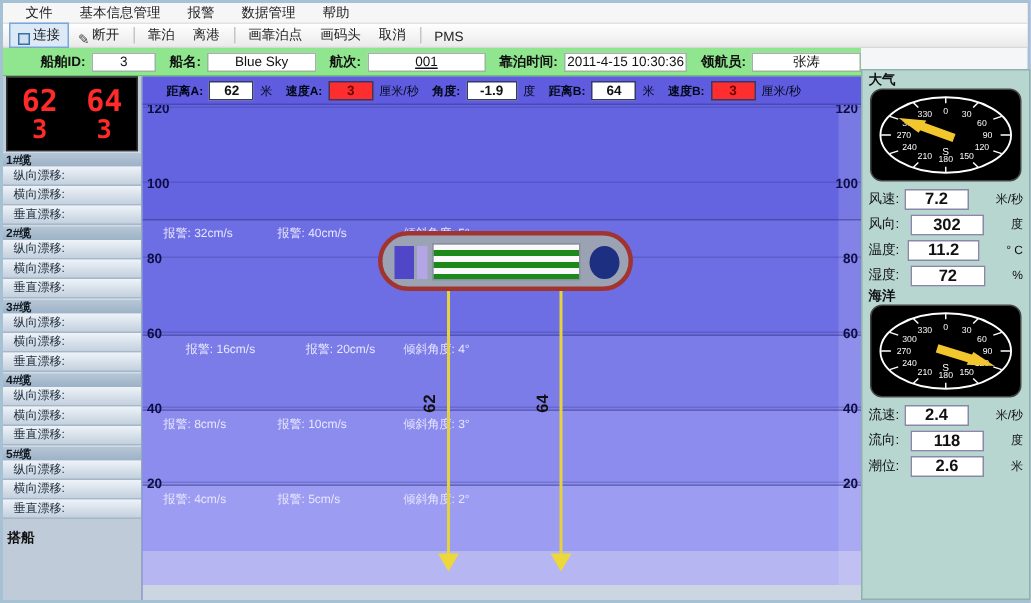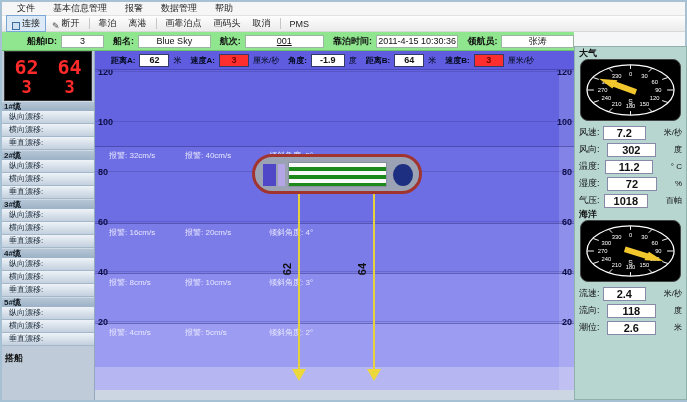--- a/index.html
+++ b/index.html
@@ -201,21 +201,21 @@
       <span class="ruler-num" style="left: 3px; top: 216px;">40</span>
       <span class="ruler-num" style="right: 2px; top: 216px;">40</span>
       <div class="rmark" style="top: 270px;"></div>
       <span class="ruler-num" style="left: 3px; top: 266px;">20</span>
       <span class="ruler-num" style="right: 2px; top: 266px;">20</span>
       <div class="alarm" style="top: 95px;">
         <span class="a1">报警: 32cm/s</span>
         <span class="a2">报警: 40cm/s</span>
         <span class="a3">倾斜角度: 5°</span>
       </div>
-      <div class="alarm" style="top: 172px;">
+      <div class="alarm" style="top: 172px; text-align: center;">
         <span class="a1">报警: 16cm/s</span>
         <span class="a2">报警: 20cm/s</span>
         <span class="a3">倾斜角度: 4°</span>
       </div>
       <div class="alarm" style="top: 222px;">
         <span class="a1">报警: 8cm/s</span>
         <span class="a2">报警: 10cm/s</span>
         <span class="a3">倾斜角度: 3°</span>
       </div>
       <div class="alarm" style="top: 272px;">
@@ -277,25 +277,20 @@
         <div class="prow">
           <span class="prow-label">温度:</span>
           <span class="prow-value">11.2</span>
           <span class="prow-unit">° C</span>
         </div>
         <div class="prow">
           <span class="prow-label">湿度:</span>
           <span class="prow-value">72</span>
           <span class="prow-unit">%</span>
         </div>
-        <div class="prow">
-          <span class="prow-label">气压:</span>
-          <span class="prow-value">1018</span>
-          <span class="prow-unit">百帕</span>
-        </div>
       </div>
     <div class="ptitle">海洋</div>
     <div class="gaugebox" id="gauge2"><svg viewBox="0 0 100 62" width="99" height="60">
           <ellipse cx="50" cy="31" rx="45" ry="26" fill="none" stroke="#fff" stroke-width="1.3"></ellipse>
           <line x1="50" y1="9.16" x2="50" y2="5.260000000000002" stroke="#fff" stroke-width="1"></line>
           <text x="50" y="16.56" fill="#fff" font-size="6" text-anchor="middle" font-family="Liberation Sans, sans-serif">0</text>
           <line x1="68.89999999999999" y1="12.086005181347858" x2="72.27499999999999" y2="8.708506106588548" stroke="#fff" stroke-width="1"></line>
           <text x="64.4" y="18.78933728102694" fill="#fff" font-size="6" text-anchor="middle" font-family="Liberation Sans, sans-serif">30</text>
           <line x1="82.73576026305177" y1="20.08" x2="88.58143173859673" y2="18.129999999999995" stroke="#fff" stroke-width="1"></line>
           <text x="74.94153162899184" y="24.88" fill="#fff" font-size="6" text-anchor="middle" font-family="Liberation Sans, sans-serif">60</text>

